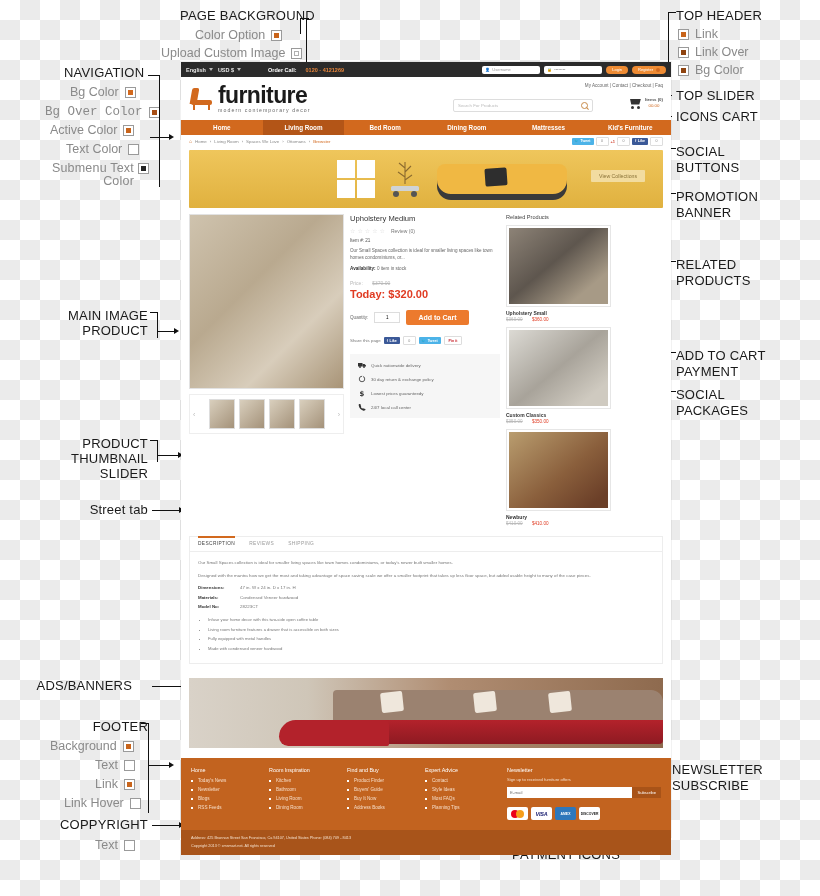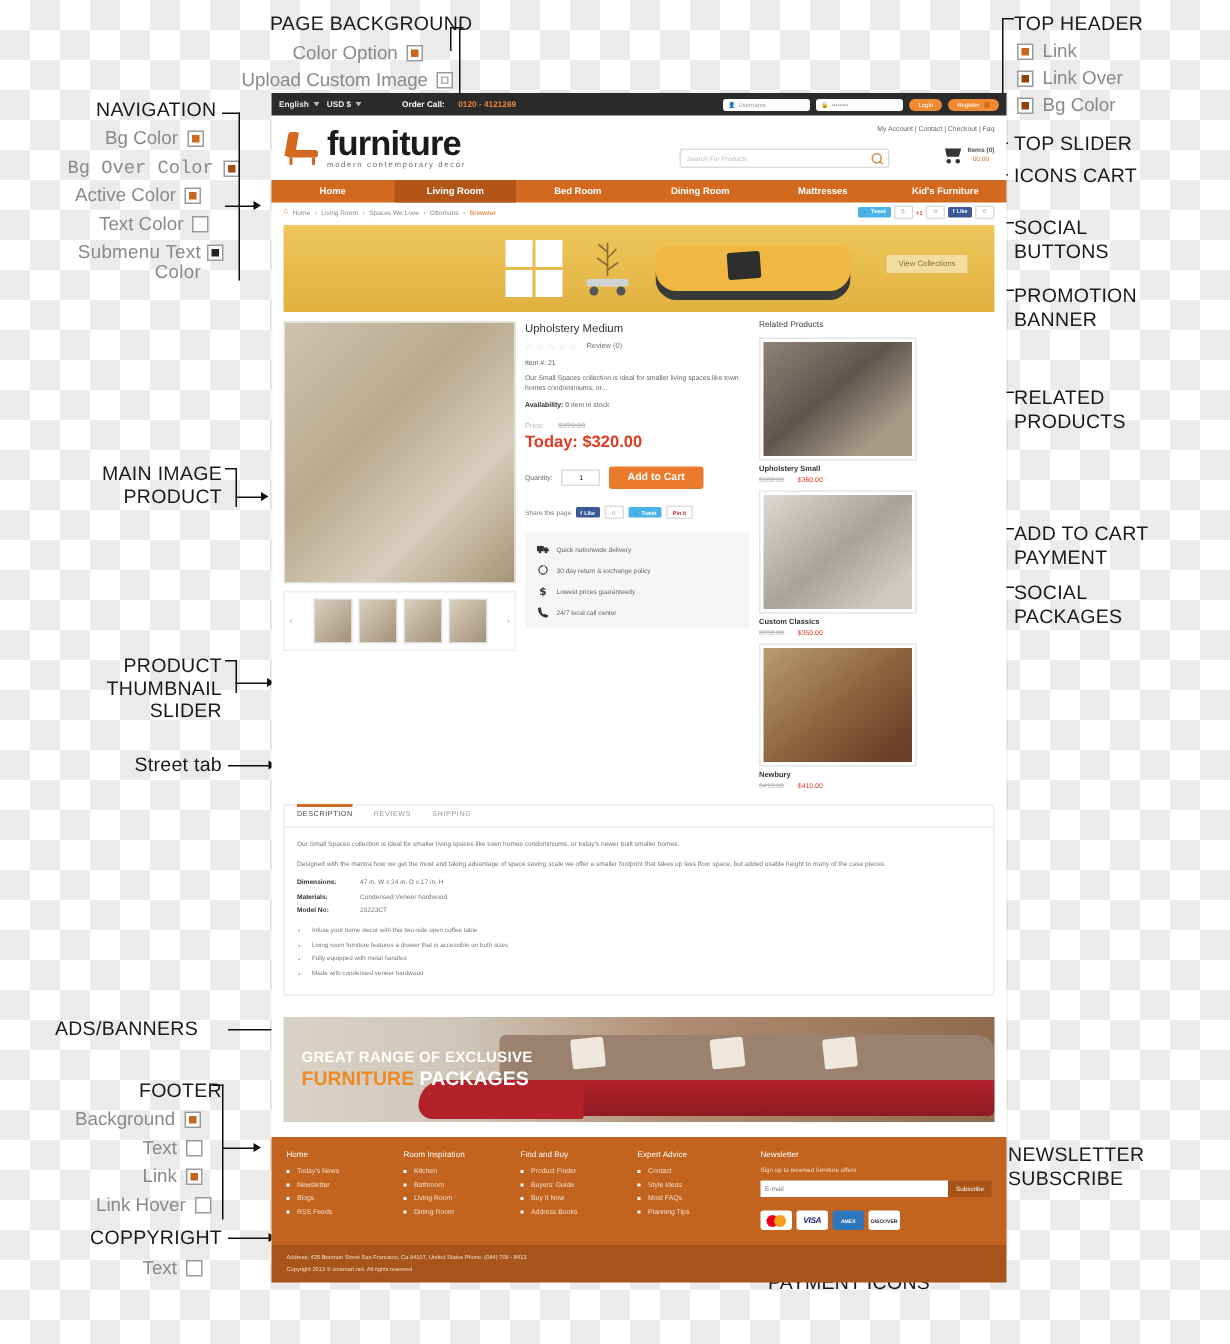--- a/index.html
+++ b/index.html
@@ -639,27 +639,20 @@
       </ul>
     </div>
   </div>
 
   <div class="adban">
     <div class="sofa2"></div>
     <div class="chaise"></div>
     <div class="pil" style="left:192px;"></div>
     <div class="pil" style="left:285px;"></div>
     <div class="pil" style="left:360px;"></div>
-    <div class="adt">
-      <div class="a1">GREAT RANGE OF EXCLUSIVE</div>
-      <div class="a2">
-        <em>FURNITURE</em>
-        <span>PACKAGES</span>
-      </div>
-    </div>
   </div>
 
   <div class="footer">
     <div class="fcol">
       <h4>Home</h4>
       <a>Today's News</a>
       <a>Newsletter</a>
       <a>Blogs</a>
       <a>RSS Feeds</a>
     </div>

